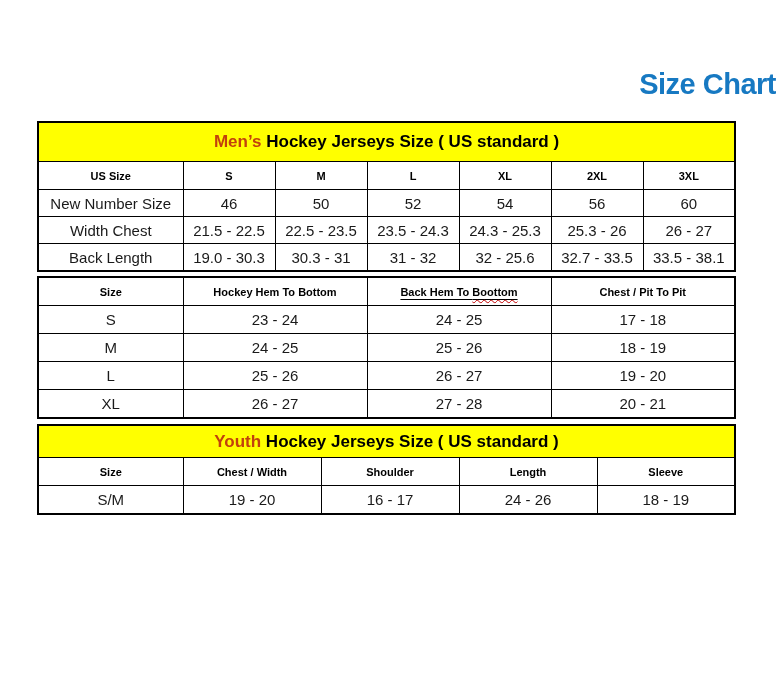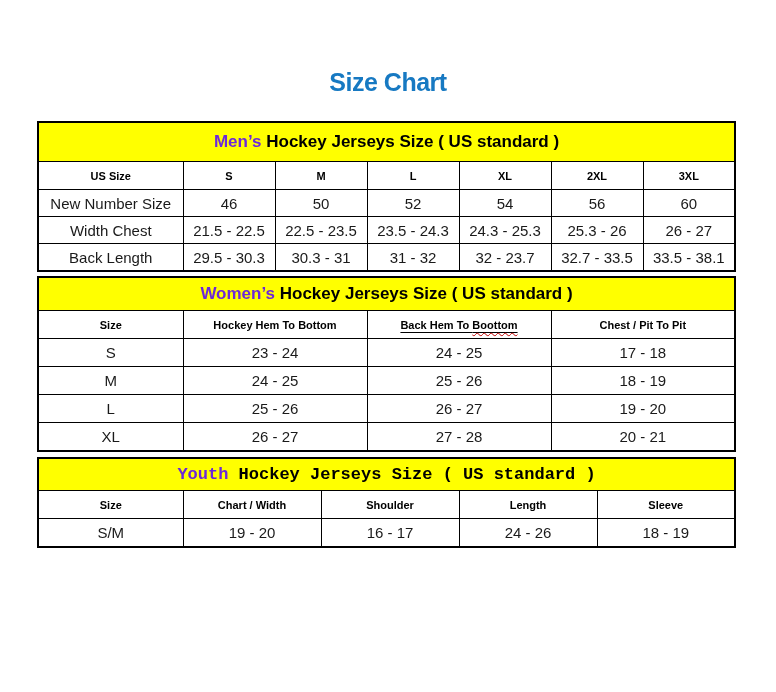--- a/index.html
+++ b/index.html
@@ -14,22 +14,22 @@
     background: #ffffff;
     font-family: "Liberation Sans", "DejaVu Sans", sans-serif;
     color: #1a1a1a;
     overflow: hidden;
   }
   .page-title {
     position: absolute;
     top: 68px;
     left: 0;
     width: 100%;
-    text-align: center;
-    font-size: 25px;
+    text-align: right;
+    font-size: 29px;
     font-weight: bold;
     letter-spacing: -0.5px;
     color: #1779c2;
   }
   .tables-wrap {
     position: absolute;
     left: 37px;
     top: 121px;
     width: 697px;
   }
@@ -50,22 +50,22 @@
     white-space: nowrap;
   }
   tr.banner td {
     background: #ffff00;
     font-weight: bold;
     font-size: 17px;
     color: #000;
     height: 38px;
   }
   .t-women tr.banner td { height: 32px; }
-  .t-youth tr.banner td { height: 31px; font-family: Liberation Mono, monospace; }
-  .hl { color: #6d28d9; }
+  .t-youth tr.banner td { height: 31px; }
+  .hl { color: #c2410c; }
   tr.colhead th {
     font-weight: bold;
     font-size: 11px;
     color: #000;
     height: 27px;
   }
   tr.datarow td {
     font-size: 15px;
     font-weight: normal;
     height: 26px;
@@ -131,41 +131,38 @@
         <td class="rowlabel-plain">Width Chest</td>
         <td>21.5 - 22.5</td>
         <td>22.5 - 23.5</td>
         <td>23.5 - 24.3</td>
         <td>24.3 - 25.3</td>
         <td>25.3 - 26</td>
         <td>26 - 27</td>
       </tr>
       <tr class="datarow">
         <td class="rowlabel-plain">Back Length</td>
-        <td>29.5 - 30.3</td>
+        <td>19.0 - 30.3</td>
         <td>30.3 - 31</td>
         <td>31 - 32</td>
-        <td>32 - 23.7</td>
+        <td>32 - 25.6</td>
         <td>32.7 - 33.5</td>
         <td>33.5 - 38.1</td>
       </tr>
     </tbody>
       </table>
 
     <table class="size-table t-women gap4">
       <colgroup>
         <col style="width:145px">
         <col style="width:184px">
           <col style="width:184px">
           <col style="width:184px">
       </colgroup>
       <tbody>
-          <tr class="banner">
-        <td colspan="4"><span class="hl">Women’s</span><span> Hockey Jerseys Size ( US standard )</span></td>
-      </tr>
       <tr class="colhead">
         <th>Size</th>
         <th>Hockey Hem To Bottom</th>
         <th><span class="u"><span>Back Hem To </span><span class="typo">Boottom</span></span></th>
         <th>Chest / Pit To Pit</th>
       </tr>
       <tr class="datarow">
         <td class="rowlabel-bold">S</td>
         <td>23 - 24</td>
         <td>24 - 25</td>
@@ -199,21 +196,21 @@
           <col style="width:138px">
         <col style="width:138px">
           <col style="width:138px">
       </colgroup>
       <tbody>
           <tr class="banner">
         <td colspan="5"><span class="hl">Youth</span><span> Hockey Jerseys Size ( US standard )</span></td>
       </tr>
       <tr class="colhead">
         <th>Size</th>
-        <th>Chart / Width</th>
+        <th>Chest / Width</th>
         <th>Shoulder</th>
         <th>Length</th>
         <th>Sleeve</th>
       </tr>
       <tr class="datarow">
         <td class="rowlabel-bold">S/M</td>
         <td>19 - 20</td>
         <td>16 - 17</td>
         <td>24 - 26</td>
         <td>18 - 19</td>

